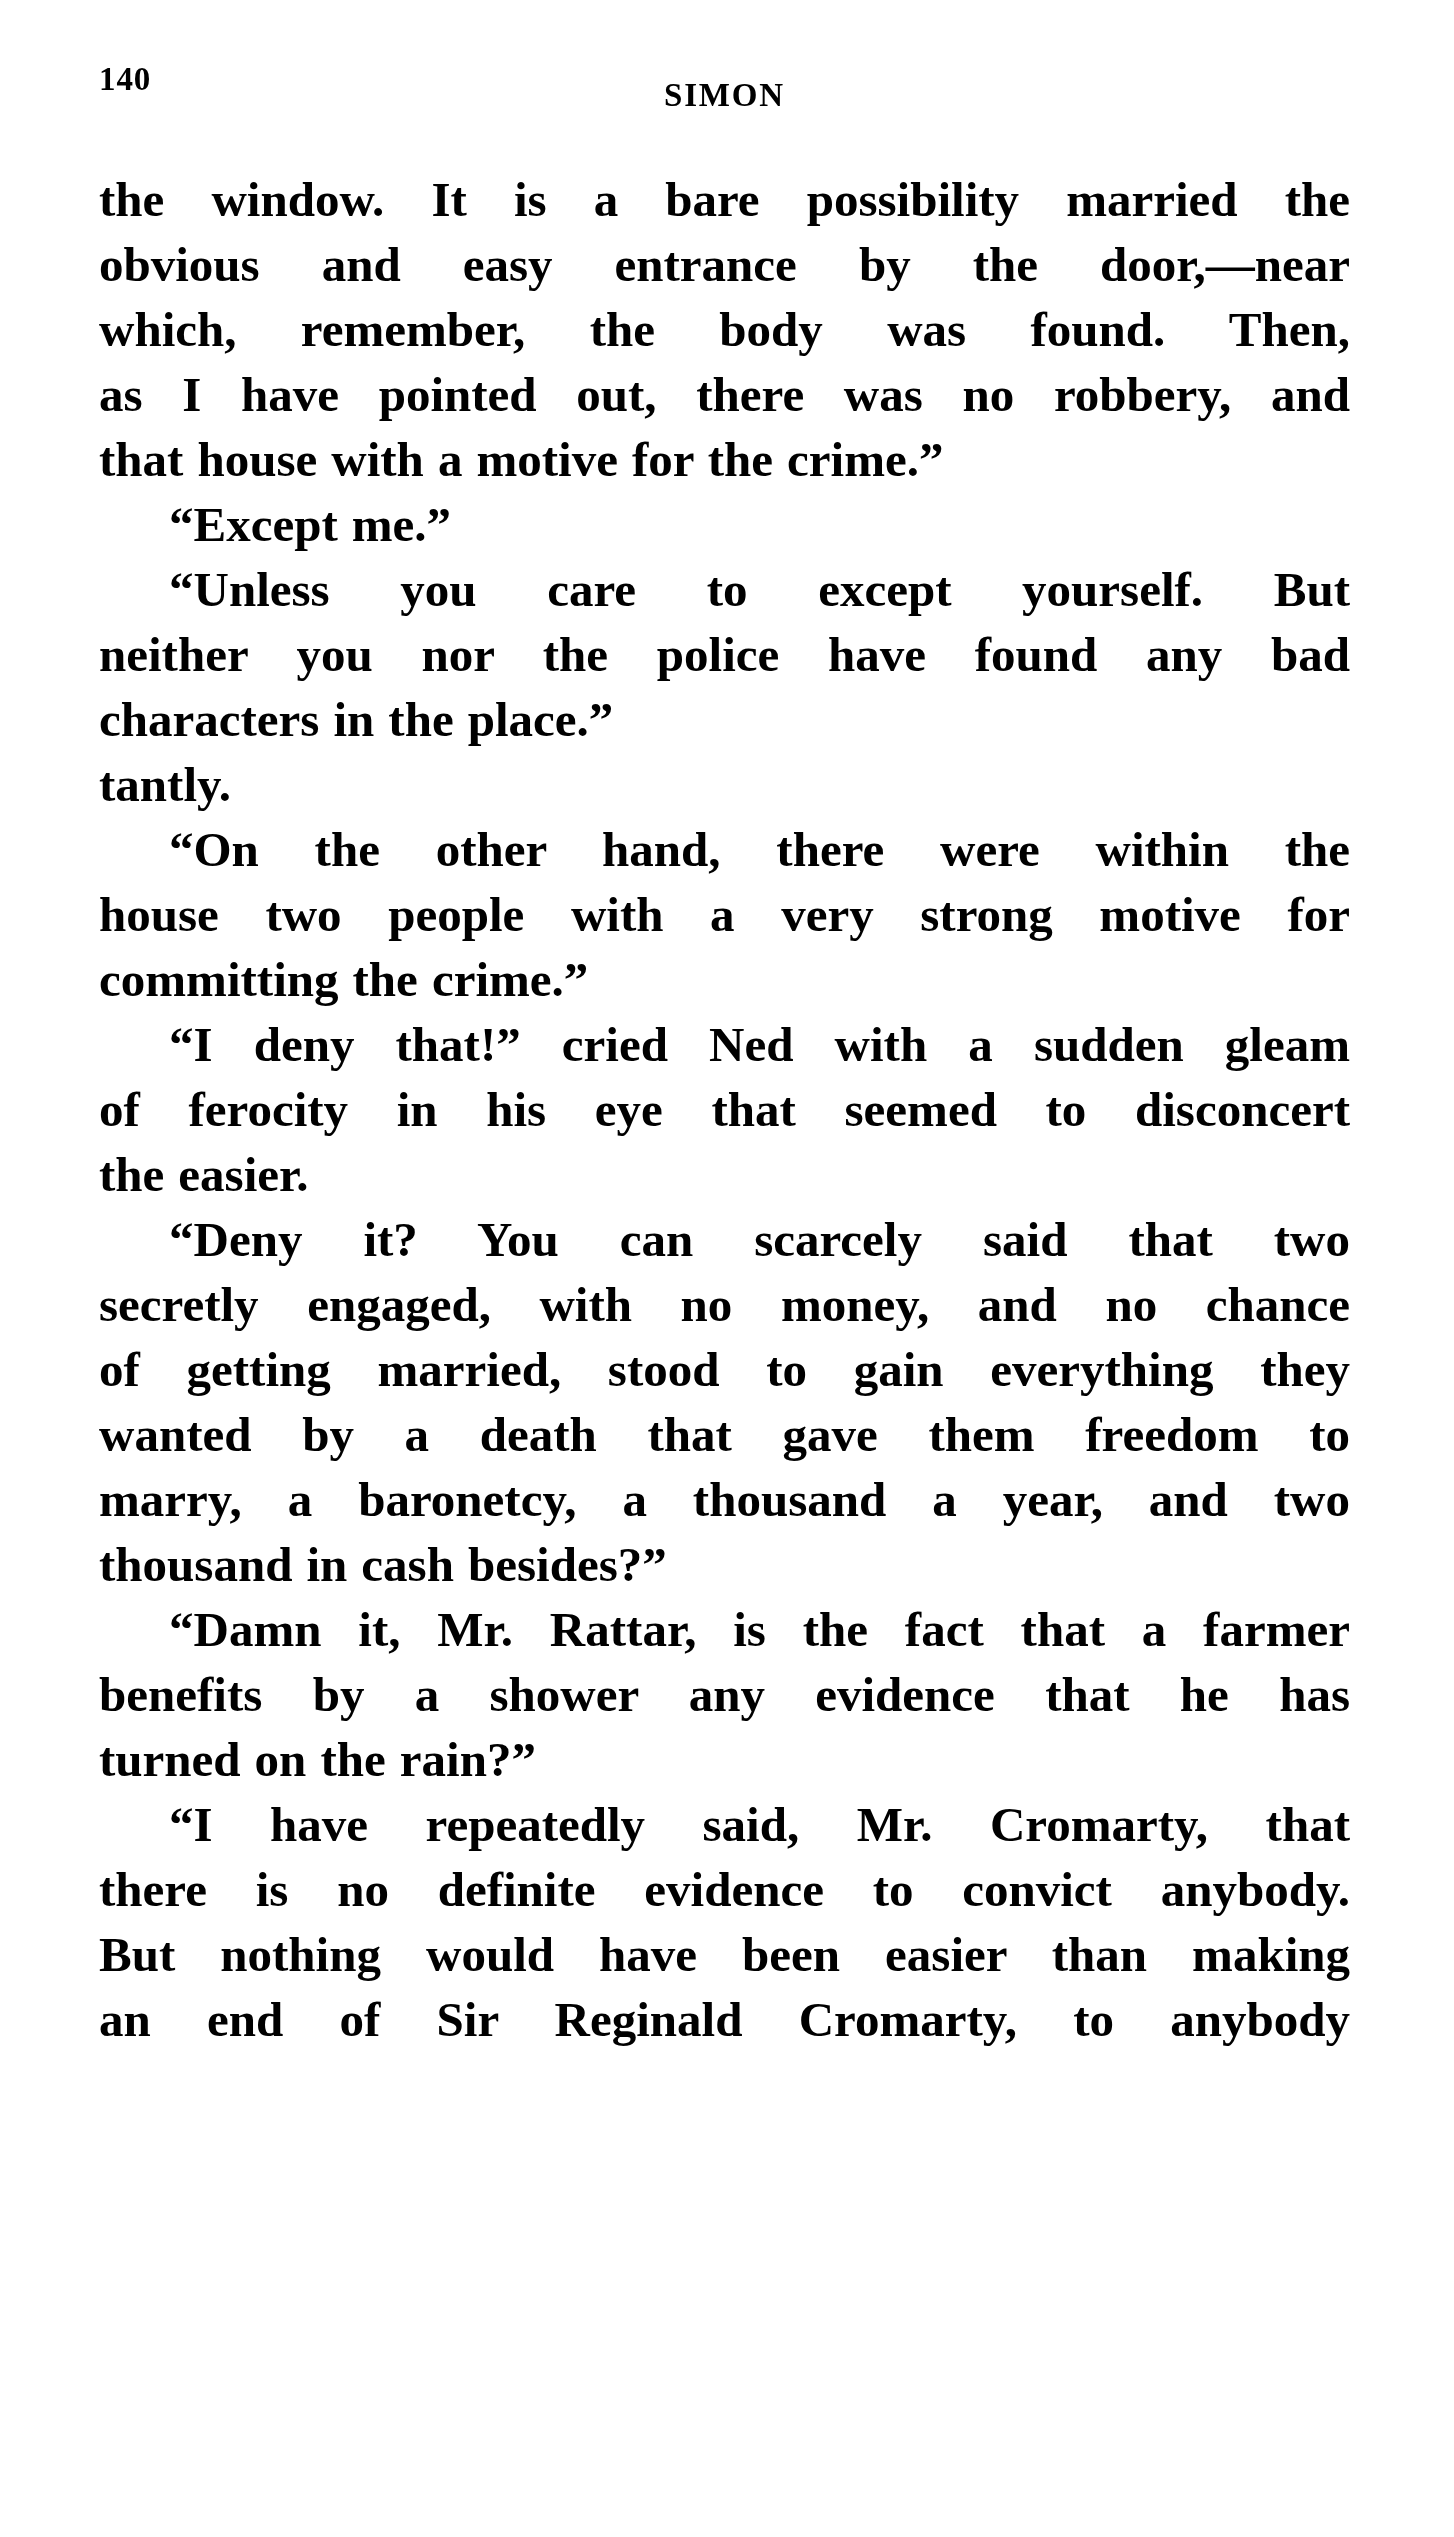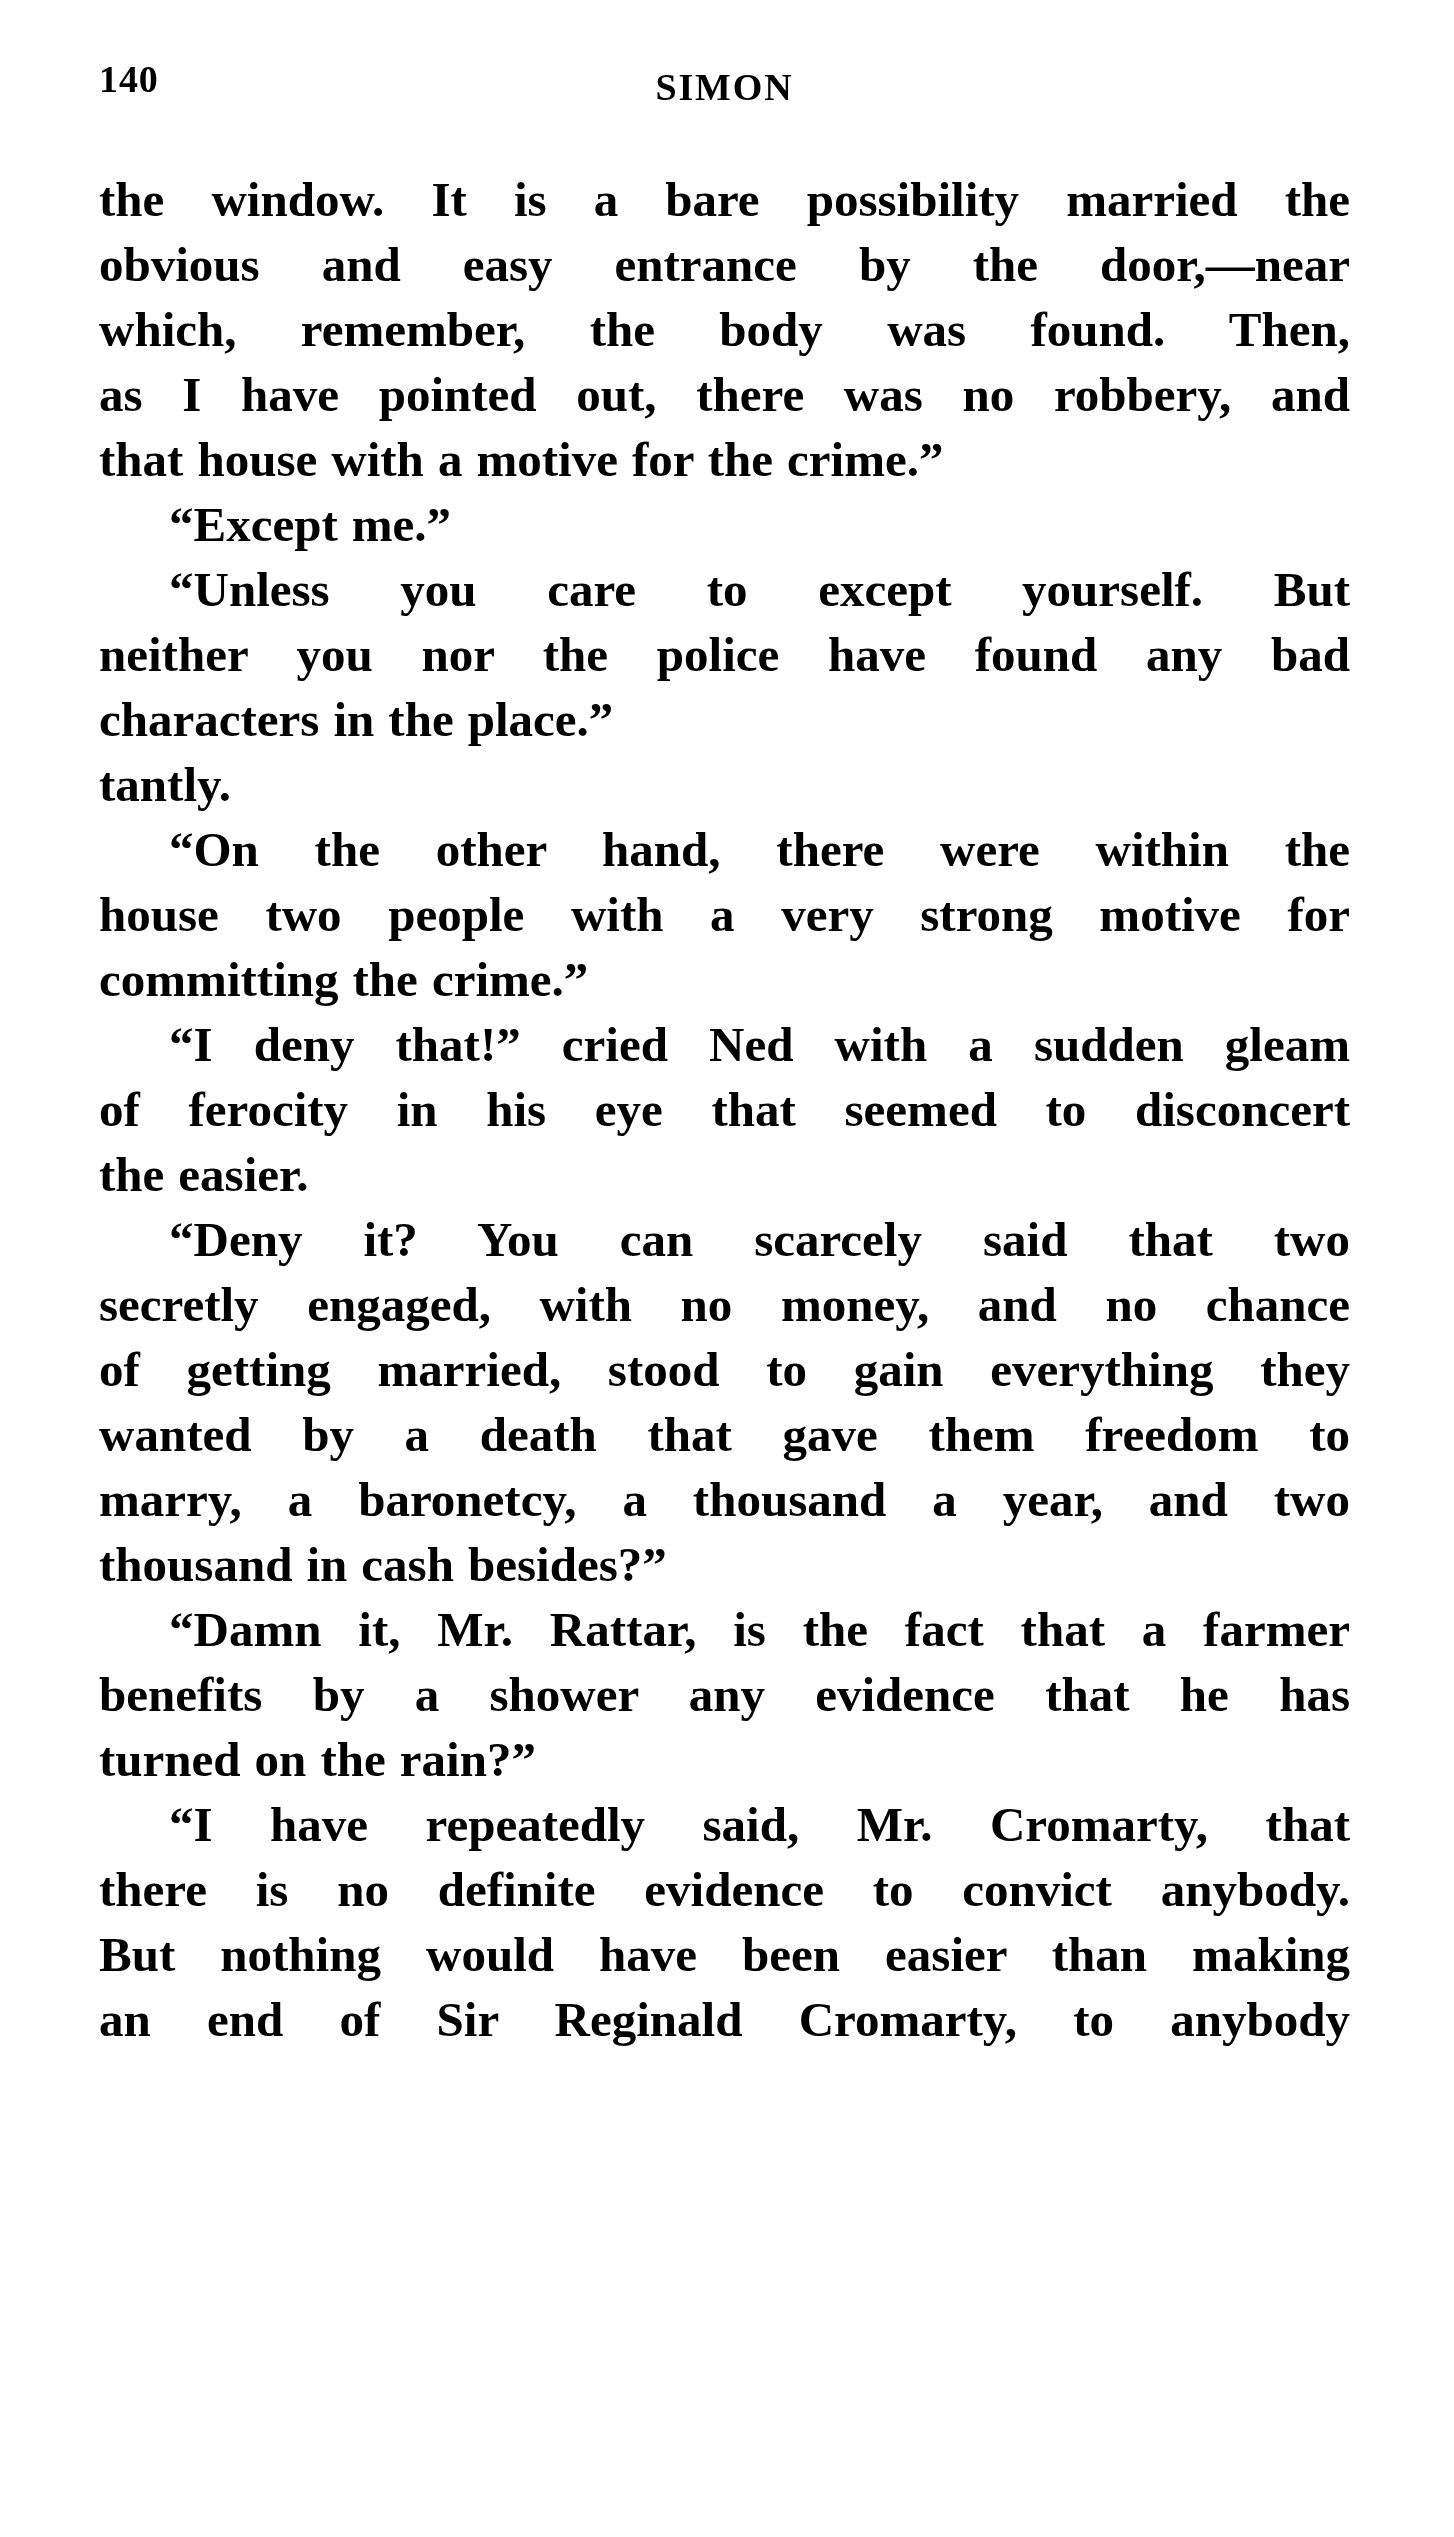--- a/index.html
+++ b/index.html
@@ -19,34 +19,34 @@
   .page {
     box-sizing: border-box;
     width: 1455px;
     height: 2538px;
     padding: 52px 105px 0 99px;
     background: #ffffff;
   }
   .running-head {
     position: relative;
     height: 54px;
-    font-size: 38px;
+    font-size: 33px;
     line-height: 54px;
     letter-spacing: 0.9px;
     text-decoration: underline;
   }
   .folio {
     position: absolute;
     left: 0;
     top: 0;
   }
   .running-title {
     position: absolute;
     left: 50%;
-    top: 8px;
+    top: 16px;
     transform: translateX(-50%);
     letter-spacing: 1.8px;
   }
   .text-block {
     margin-top: 61px;
     font-size: 49px;
     line-height: 65px;
   }
   .line {
     text-align: justify;

